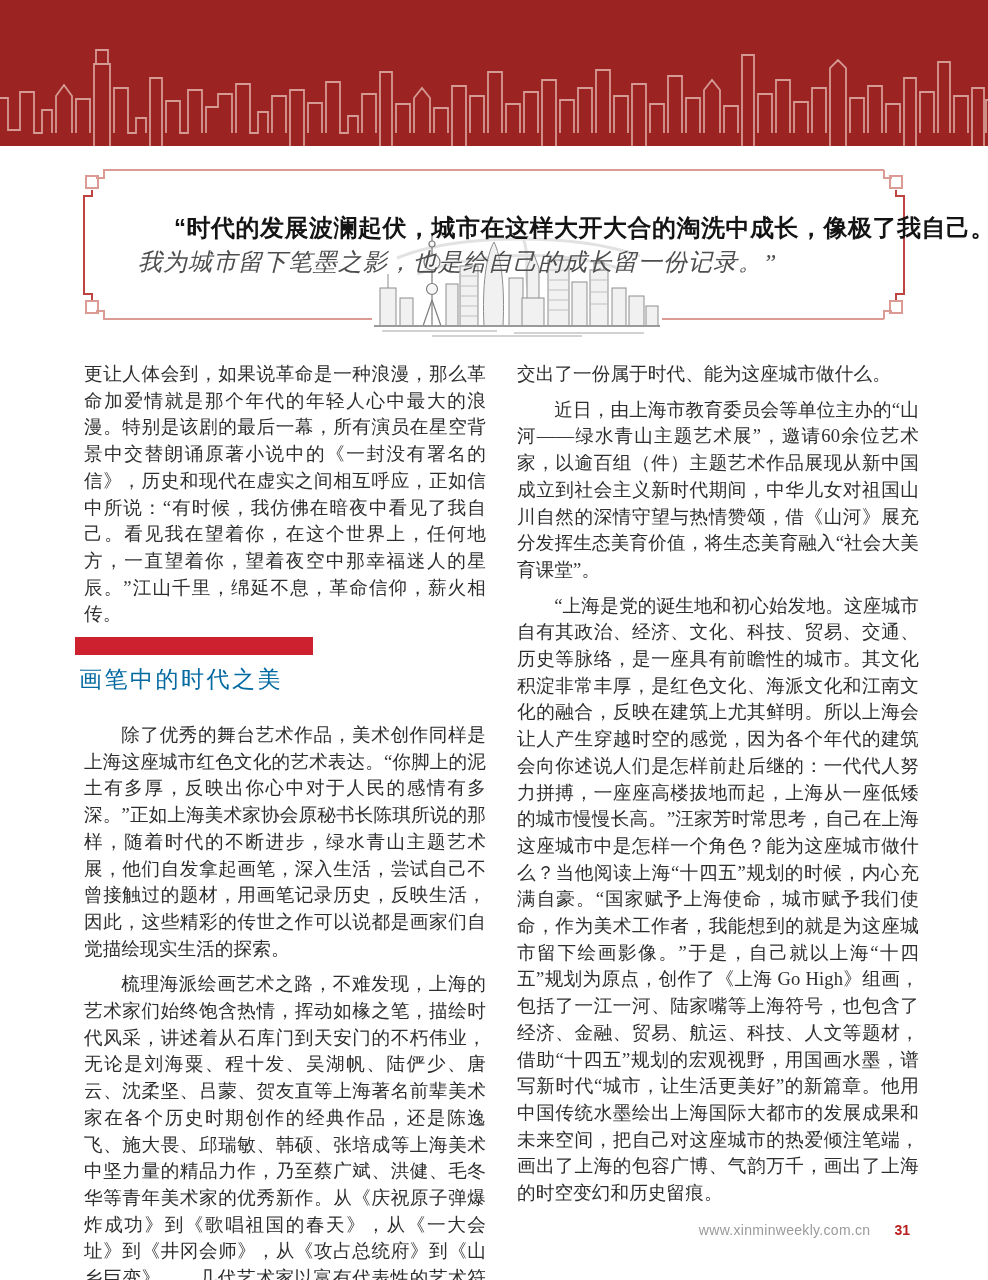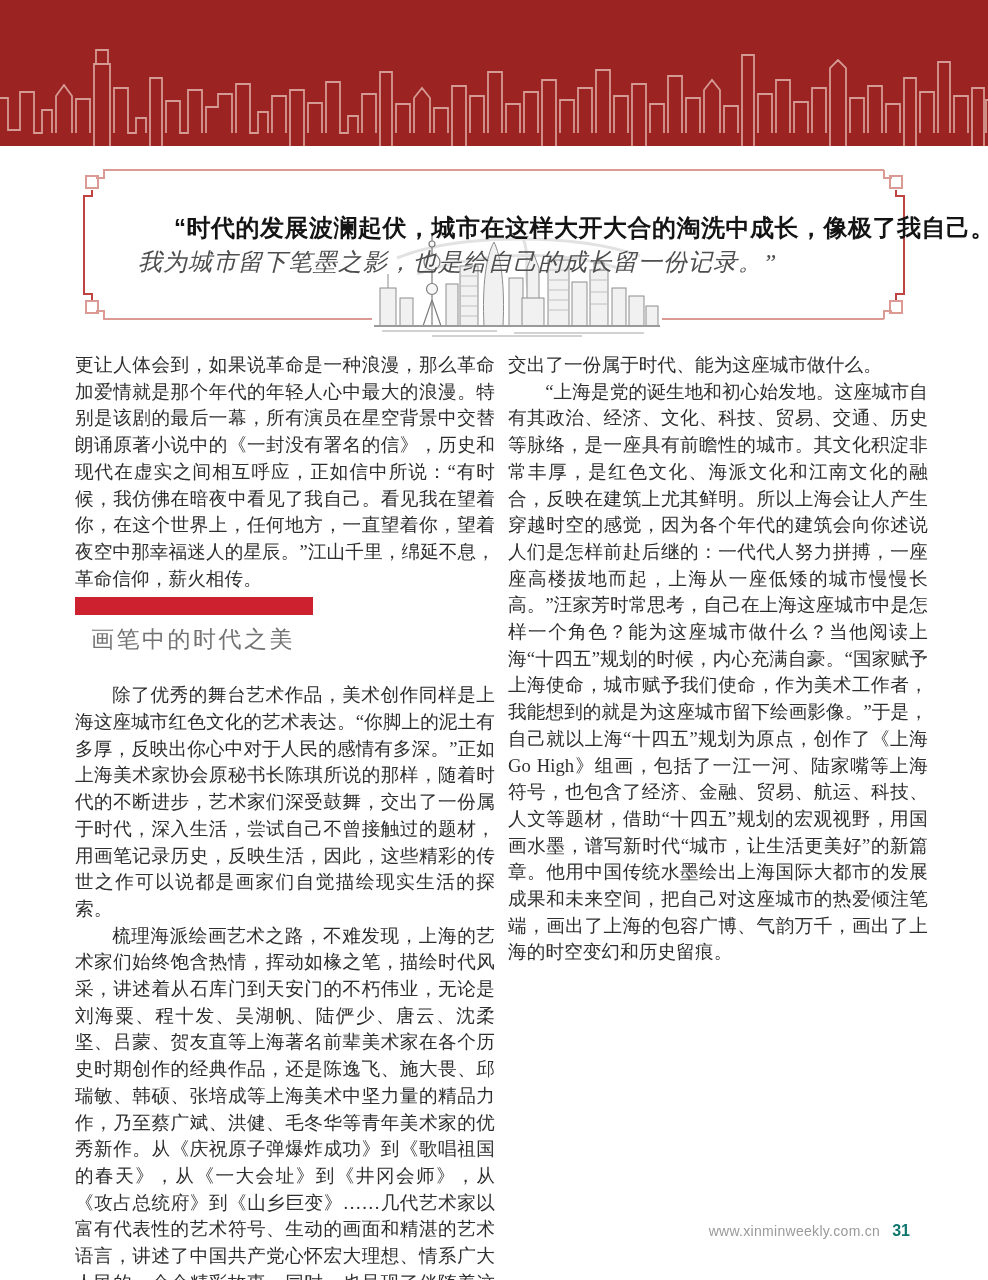--- a/index.html
+++ b/index.html
@@ -34,37 +34,37 @@
     font-style:italic;
   }
 
   
   .columns {
     position:absolute; left:75px; top:352px; width:853px;
     display:flex; gap:13px; z-index:3;
   }
   .col { width:420px; font-size:18.6px; line-height:26.7px; color:#2e2e2e;
          text-align:justify; letter-spacing:0.1px; }
-  .col p { margin:0; }
+  .col p { margin:9px; }
   .col p.indent { text-indent:2em; }
 
   .section-bar { width:238px; height:18px; background:#cd2130; margin-top:5px; }
   .section-heading {
-    font-size:23px; line-height:32px; color:#737373; letter-spacing:2.5px;
-    margin:9px 0 26px 16px; font-weight:500;
+    font-size:23px; line-height:32px; color:#0369a1; letter-spacing:2.5px;
+    margin:9px 0 26px 4px; font-weight:500;
   }
 
   
   .footer {
     position:absolute; top:1222px; right:78px; z-index:3;
-    display:flex; align-items:center; gap:12px;
+    display:flex; align-items:flex-end; gap:24px;
     font-family:"Liberation Sans","DejaVu Sans",sans-serif;
   }
   .footer .url { font-size:14px; color:#9a9a9a; letter-spacing:0.3px; }
-  .footer .pagenum { font-size:16px; color:#0f766e; font-weight:600; }
+  .footer .pagenum { font-size:14px; color:#b91c1c; font-weight:600; }
 </style>
 </head>
 <body>
 
 <div class="page">
 
   <div class="band">
     <svg width="988" height="146" viewBox="0 0 988 146">
       <g fill="none" stroke="#d69a94" stroke-width="1.8">
         <path d="M-4 98 H8 V130 H20 V92 H34 V133 H42 V110 H52 V133
@@ -193,25 +193,26 @@
   </svg>
 
   <div class="quote-line1">“时代的发展波澜起伏，城市在这样大开大合的淘洗中成长，像极了我自己。</div>
   <div class="quote-line2">我为城市留下笔墨之影，也是给自己的成长留一份记录。”</div>
 
   <div class="columns">
     <div class="col">
       <p>更让人体会到，如果说革命是一种浪漫，那么革命加爱情就是那个年代的年轻人心中最大的浪漫。特别是该剧的最后一幕，所有演员在星空背景中交替朗诵原著小说中的《一封没有署名的信》，历史和现代在虚实之间相互呼应，正如信中所说：“有时候，我仿佛在暗夜中看见了我自己。看见我在望着你，在这个世界上，任何地方，一直望着你，望着夜空中那幸福迷人的星辰。”江山千里，绵延不息，革命信仰，薪火相传。</p>
       <div class="section-bar"></div>
       <h2 class="section-heading">画笔中的时代之美</h2>
-      <p class="indent">除了优秀的舞台艺术作品，美术创作同样是上海这座城市红色文化的艺术表达。“你脚上的泥土有多厚，反映出你心中对于人民的感情有多深。”正如上海美术家协会原秘书长陈琪所说的那样，随着时代的不断进步，艺术家们深受鼓舞，交出了一份属于时代，深入生活，尝试自己不曾接触过的题材，用画笔记录历史，反映生活，因此，这些精彩的传世之作可以说都是画家们自觉描绘现实生活的探索。</p>
+      <p class="indent">除了优秀的舞台艺术作品，美术创作同样是上海这座城市红色文化的艺术表达。“你脚上的泥土有多厚，反映出你心中对于人民的感情有多深。”正如上海美术家协会原秘书长陈琪所说的那样，随着时代的不断进步，绿水青山主题艺术展，他们自发拿起画笔，深入生活，尝试自己不曾接触过的题材，用画笔记录历史，反映生活，因此，这些精彩的传世之作可以说都是画家们自觉描绘现实生活的探索。</p>
       <p class="indent">梳理海派绘画艺术之路，不难发现，上海的艺术家们始终饱含热情，挥动如椽之笔，描绘时代风采，讲述着从石库门到天安门的不朽伟业，无论是刘海粟、程十发、吴湖帆、陆俨少、唐云、沈柔坚、吕蒙、贺友直等上海著名前辈美术家在各个历史时期创作的经典作品，还是陈逸飞、施大畏、邱瑞敏、韩硕、张培成等上海美术中坚力量的精品力作，乃至蔡广斌、洪健、毛冬华等青年美术家的优秀新作。从《庆祝原子弹爆炸成功》到《歌唱祖国的春天》，从《一大会址》到《井冈会师》，从《攻占总统府》到《山乡巨变》……几代艺术家以富有代表性的艺术符号、生动的画面和精湛的艺术语言，讲述了中国共产党心怀宏大理想、情系广大人民的一个个精彩故事。同时，也呈现了伴随着这一伟大历史进程我国现代美术的发展演变和辉煌成果。从石库门到天安门，一路行来，上海的艺术家们以凌云彩笔，</p>
     </div>
     <div class="col">
       <p>交出了一份属于时代、能为这座城市做什么。</p>
+      <p class="indent">近日，由上海市教育委员会等单位主办的“山河——绿水青山主题艺术展”，邀请60余位艺术家，以逾百组（件）主题艺术作品展现从新中国成立到社会主义新时代期间，中华儿女对祖国山川自然的深情守望与热情赞颂，借《山河》展充分发挥生态美育价值，将生态美育融入“社会大美育课堂”。</p>
       <p class="indent"><span>“上海是党的诞生地和初心始发地。这座城市自有其政治、经济、文化、科技、贸易、交通、历史等脉络，是一座具有前瞻性的城市。其文化积淀非常丰厚，是红色文化、海派文化和江南文化的融合，反映在建筑上尤其鲜明。所以上海会让人产生穿越时空的感觉，因为各个年代的建筑会向你述说人们是怎样前赴后继的：一代代人努力拼搏，一座座高楼拔地而起，上海从一座低矮的城市慢慢长高。”汪家芳时常思考，自己在上海这座城市中是怎样一个角色？能为这座城市做什么？当他阅读上海“十四五”规划的时候，内心充满自豪。“国家赋予上海使命，城市赋予我们使命，作为美术工作者，我能想到的就是为这座城市留下绘画影像。”于是，自己就以上海“十四五”规划为原点，创作了《上海 Go High》组画，包括了一江一河、陆家嘴等上海符号，也包含了经济、金融、贸易、航运、科技、人文等题材，借助“十四五”规划的宏观视野，用国画水墨，谱写新时代“城市，让生活更美好”的新篇章。他用中国传统水墨绘出上海国际大都市的发展成果和未来空间，把自己对这座城市的热爱倾注笔端，画出了上海的包容广博、气韵万千，画出了上海的时空变幻和历史留痕。</span></p>
     </div>
   </div>
 
   <div class="footer">
     <span class="url">www.xinminweekly.com.cn</span>
     <span class="pagenum">31</span>
   </div>
 
 </div>

